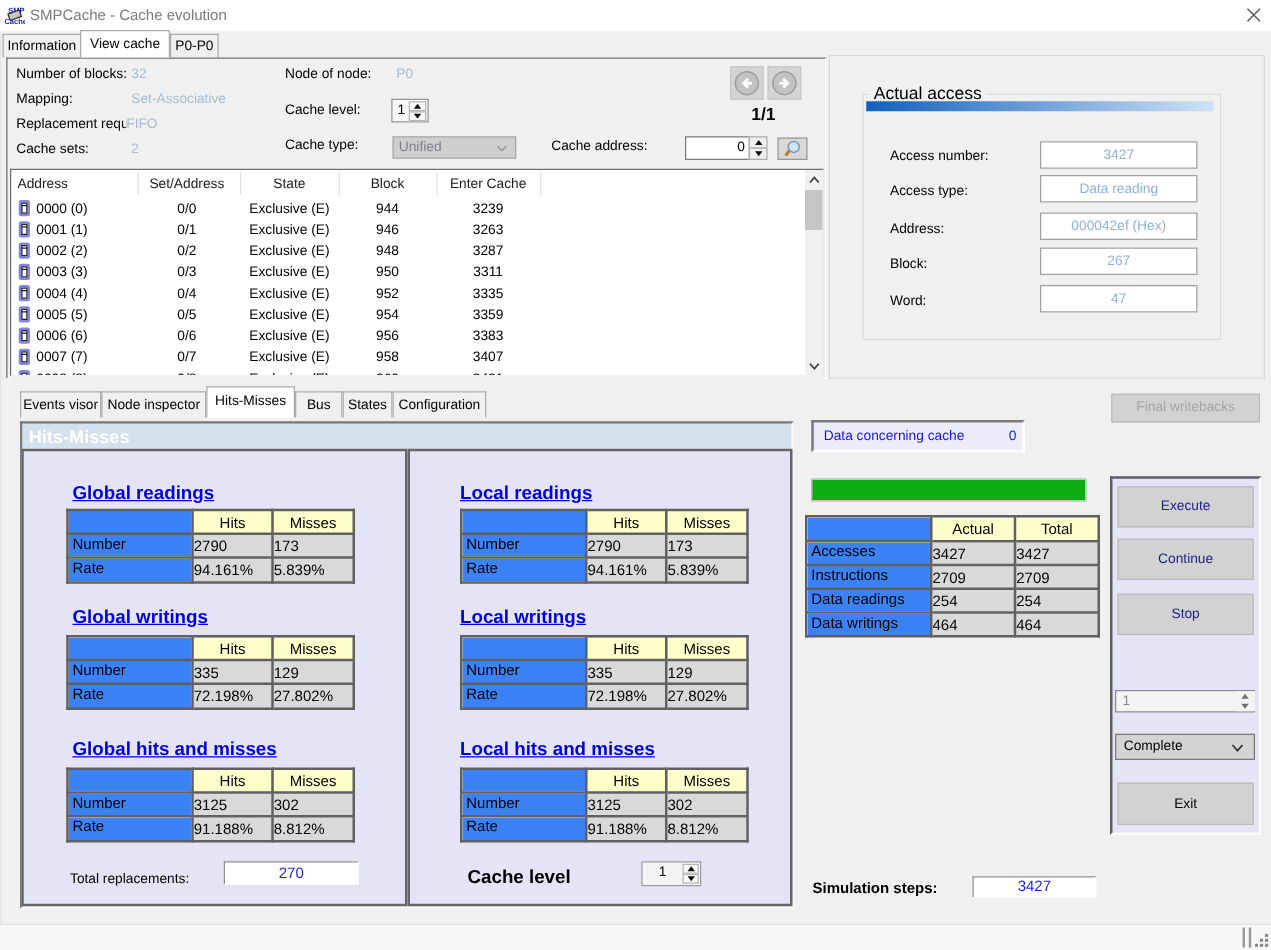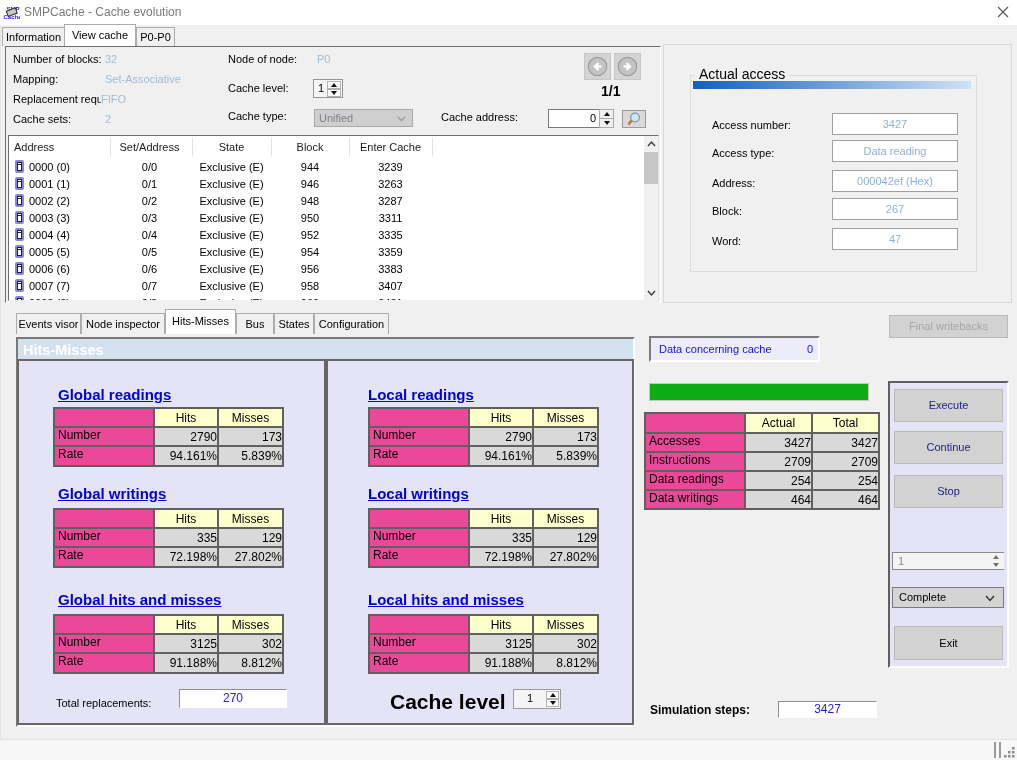--- a/index.html
+++ b/index.html
@@ -5,23 +5,23 @@
 body{position:relative;font-family:"Liberation Sans",sans-serif;background:#f0f0f0;font-size:11px;color:#000}
 .abs{position:absolute}
 .lbl{position:absolute;white-space:nowrap;line-height:13px}
 .val{color:#a3bcd4}
 .cen{text-align:center}
 .tab{position:absolute;border:1px solid #acacac;background:#f0f0f0;text-align:center;border-bottom:none}
 .tabsel{background:#fff;z-index:3}
 .btn{position:absolute;background:#d2d2d2;border:1px solid #b9b9b9;text-align:center;color:#21218b}
 table.st{position:absolute;border-collapse:collapse;table-layout:fixed;font-size:12px}
 table.st td{border:2px solid #606060;overflow:hidden;white-space:nowrap}
-td.cr{background:#ec4899;padding-left:3px;vertical-align:top}
+td.cr{background:#3b82f6;padding-left:3px;vertical-align:top}
 td.hd{background:#ffffcc;text-align:center;vertical-align:middle}
-td.gv{background:#d9d9d9;text-align:right;vertical-align:middle}
+td.gv{background:#d9d9d9;text-align:left;vertical-align:middle}
 .hblue{position:absolute;color:#0000dd;font-weight:bold;font-size:15px;line-height:14px;text-decoration:underline;white-space:nowrap}
 .spin{position:absolute;background:#fff;border:1px solid #7a7a7a}
 .sbtn{position:absolute;background:#f0f0f0;border:1px solid #acacac;display:flex;align-items:center;justify-content:center}
 .tri-up{width:0;height:0;border-left:3px solid transparent;border-right:3px solid transparent;border-bottom:4px solid #101010}
 .tri-dn{width:0;height:0;border-left:3px solid transparent;border-right:3px solid transparent;border-top:4px solid #101010}
 </style></head><body>
 
 <div class="abs" style="left:0;top:0;width:1017px;height:25px;background:#ffffff"></div>
 <div class="abs" style="left:3px;top:4px;width:17px;height:16px">
 <svg width="17" height="16" viewBox="0 0 17 16">
@@ -366,21 +366,21 @@
           <td class="cr">Rate</td>
           <td class="gv">91.188%</td>
           <td class="gv">8.812%</td>
         </tr>
       </tbody>
     </table>
   </div>
 
 <div class="lbl" style="left:56px;top:697px;font-size:11px">Total replacements:</div>
 <div class="abs" style="left:179px;top:689px;width:108px;height:19px;background:#fff;border:1px solid #909090;border-right-color:#fff;border-bottom-color:#fff;color:#2222dd;text-align:center;line-height:17px;font-size:12px">270</div>
-<div class="lbl" style="left:390px;top:694px;font-weight:bold;font-size:21px;line-height:15px">Cache level</div>
+<div class="lbl" style="left:374px;top:694px;font-weight:bold;font-size:15px;line-height:15px">Cache level</div>
 <div class="spin" style="left:513px;top:689px;width:48px;height:20px;line-height:18px;background:#f4f4f4;border-color:#9a9a9a"></div>
 <div class="lbl" style="left:527px;top:692px">1</div>
 <div class="sbtn" style="left:546px;top:691px;width:13px;height:8px;background:#fbfbfb;border-color:#b3b3b3">
     <div class="tri-up"></div>
   </div>
 <div class="sbtn" style="left:546px;top:699px;width:13px;height:8px;background:#fbfbfb;border-color:#b3b3b3">
     <div class="tri-dn"></div>
   </div>
 
 <div class="abs" style="left:649px;top:336px;width:171px;height:26px;background:#ececfb;border:2px solid #7a7a7a;border-right-color:#fff;border-bottom-color:#fff;color:#1414e6;line-height:22px"><span style="margin-left:8px">Data concerning cache</span><span style="position:absolute;left:156px">0</span></div>

